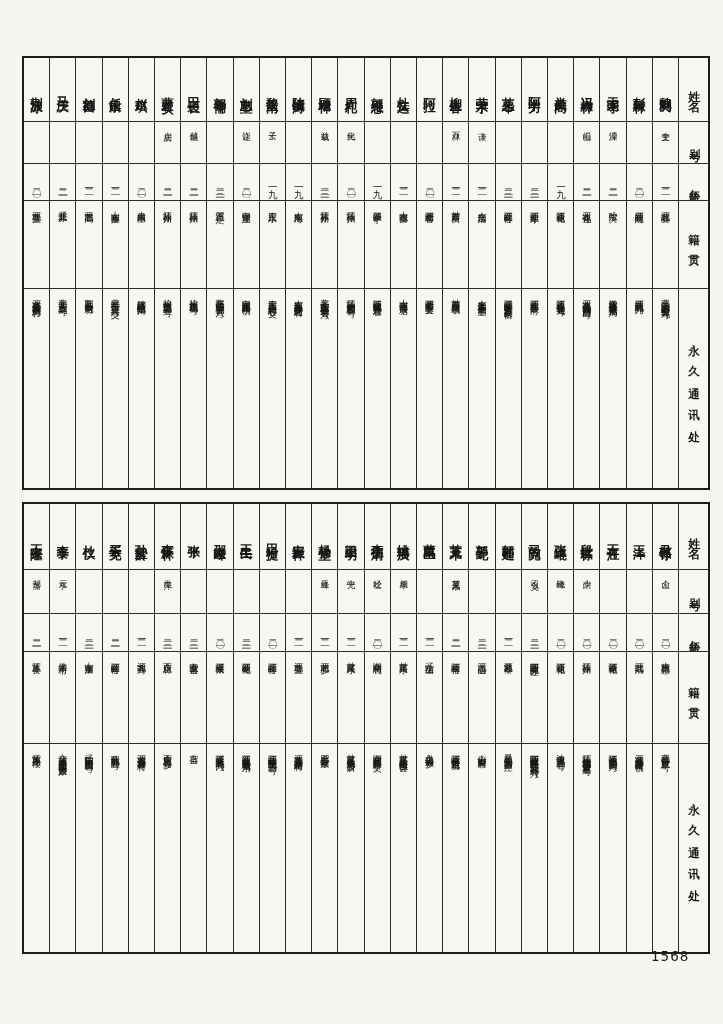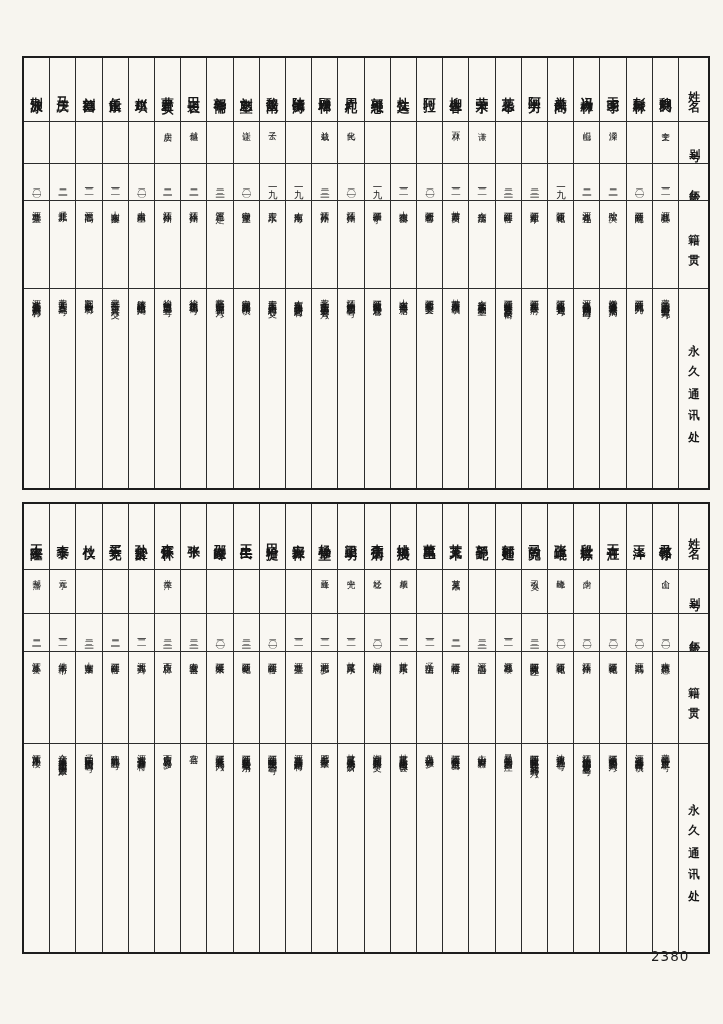--- a/index.html
+++ b/index.html
@@ -973,14 +973,14 @@
         </div>
         <div class="cell native">
           <span class="vtext nativet">江苏丰县</span>
         </div>
         <div class="cell address">
           <span class="vtext addresst">江苏丰西王楼</span>
         </div>
       </div>
     </div>
 
-  <div class="page-number">2380</div>
+  <div class="page-number">1568</div>
 </div>
 
 </body></html>

